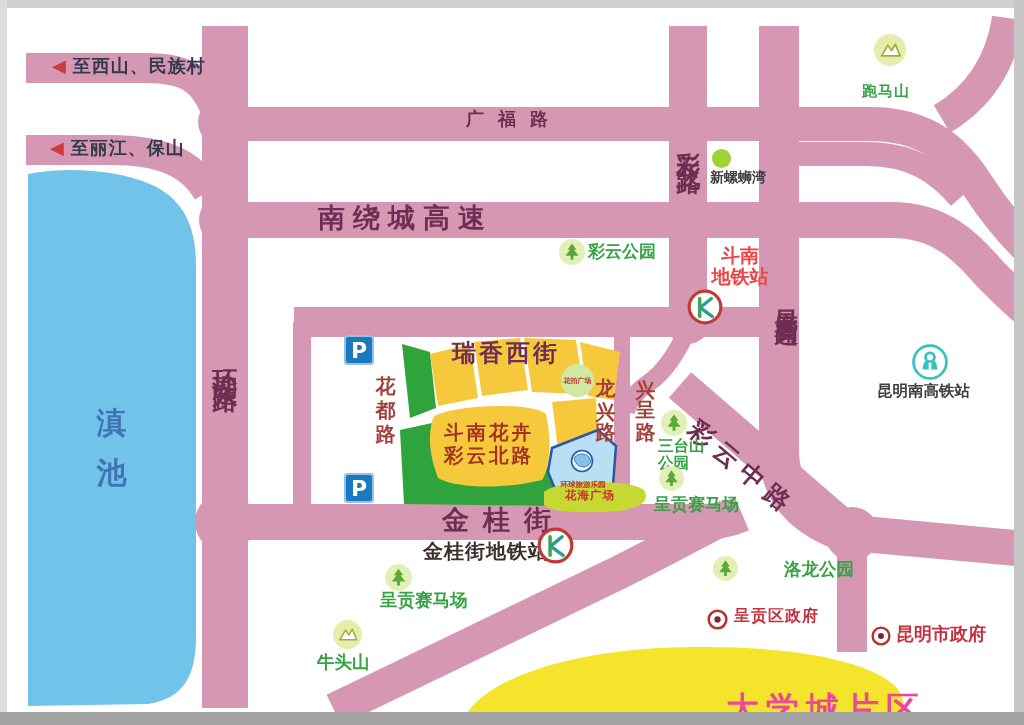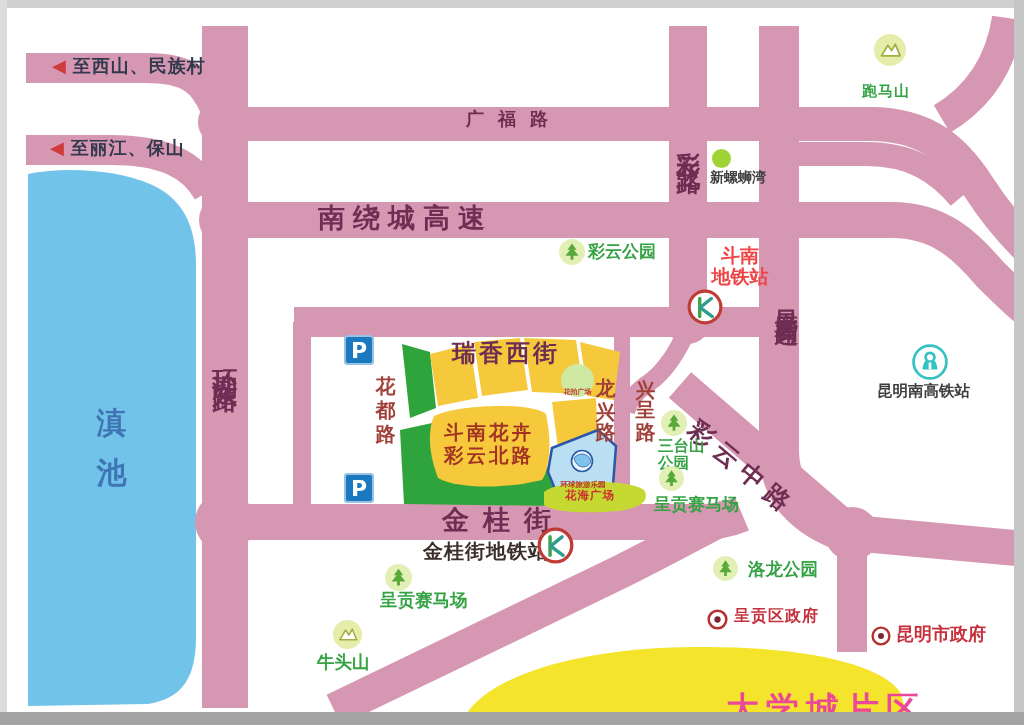--- a/index.html
+++ b/index.html
@@ -13,21 +13,21 @@
   .dark{color:#3f3f3f;}
   .street{color:#a04038;}
   .v{writing-mode:vertical-rl;text-orientation:upright;}
   .ctr{text-align:center;}
   .icon{position:absolute;}
   .pbox{position:absolute;width:30px;height:30px;background:#1b79c0;border-radius:4px;
         color:#fff;font-weight:bold;font-size:22px;display:flex;align-items:center;
         justify-content:center;box-shadow:inset 0 0 0 2px rgba(255,255,255,.55);}
   .gdot{position:absolute;width:19px;height:19px;border-radius:50%;background:#9fd234;}
   .plaza-circle{position:absolute;width:33px;height:33px;border-radius:50%;background:#cfe8a2;
-        display:flex;align-items:flex-end;justify-content:center;font-size:7px;font-weight:bold;
+        display:flex;align-items:center;justify-content:center;font-size:7px;font-weight:bold;
         color:#c0392b;white-space:nowrap;}
   .edge{position:absolute;}
   .exit-arrow{color:#cf3a3a;margin-right:6px;}
 </style>
 </head>
 <body>
 
 <div id="stage">
 
   <svg id="roadsvg" width="1024" height="725" viewBox="0 0 1024 725">
@@ -195,21 +195,21 @@
       </svg>
   </div>
   <div class="lbl green" style="left:654px;top:496px;font-size:17px;">呈贡赛马场</div>
 
   <div class="icon" style="left:713px;top:556px;">
     <svg width="25" height="25" viewBox="0 0 26 26">
         <circle cx="13" cy="13" r="13" fill="#e2f0b6"></circle>
       <path d="M13,4.5 L17.5,10.8 H14.9 L19.5,16.8 H14.4 V20.8 H11.6 V16.8 H6.5 L11.1,10.8 H8.5 Z" fill="#58a83a"></path>
       </svg>
   </div>
-  <div class="lbl green" style="left:748px;top:560px;font-size:17.5px;">洛龙公园</div>
+  <div class="lbl green" style="left:784px;top:560px;font-size:17.5px;">洛龙公园</div>
 
   <div class="icon" style="left:385px;top:564px;">
     <svg width="27" height="27" viewBox="0 0 26 26">
         <circle cx="13" cy="13" r="13" fill="#e2f0b6"></circle>
       <path d="M13,4.5 L17.5,10.8 H14.9 L19.5,16.8 H14.4 V20.8 H11.6 V16.8 H6.5 L11.1,10.8 H8.5 Z" fill="#58a83a"></path>
       </svg>
   </div>
   <div class="lbl green" style="left:380px;top:591px;font-size:17.5px;">呈贡赛马场</div>
 
   <div class="icon" style="left:333px;top:620px;">

